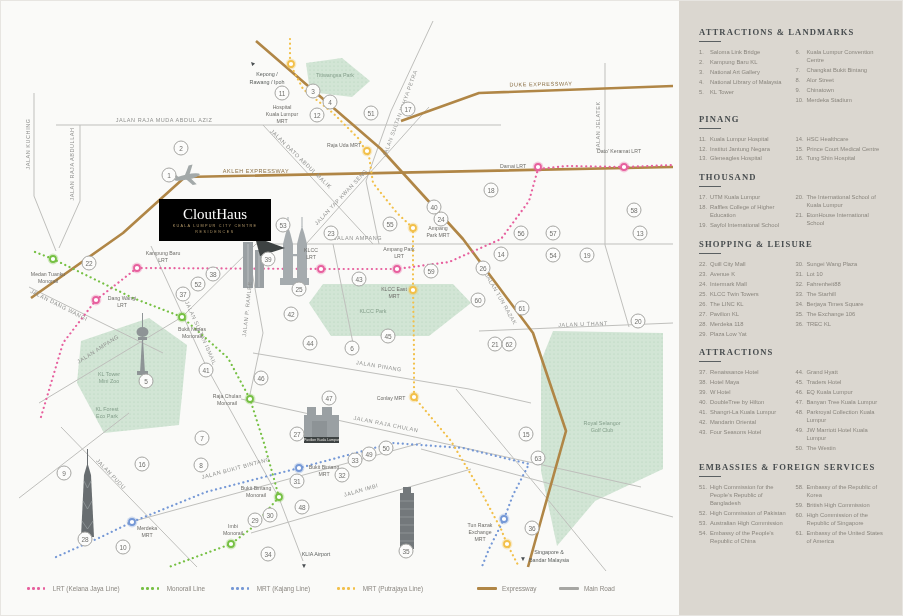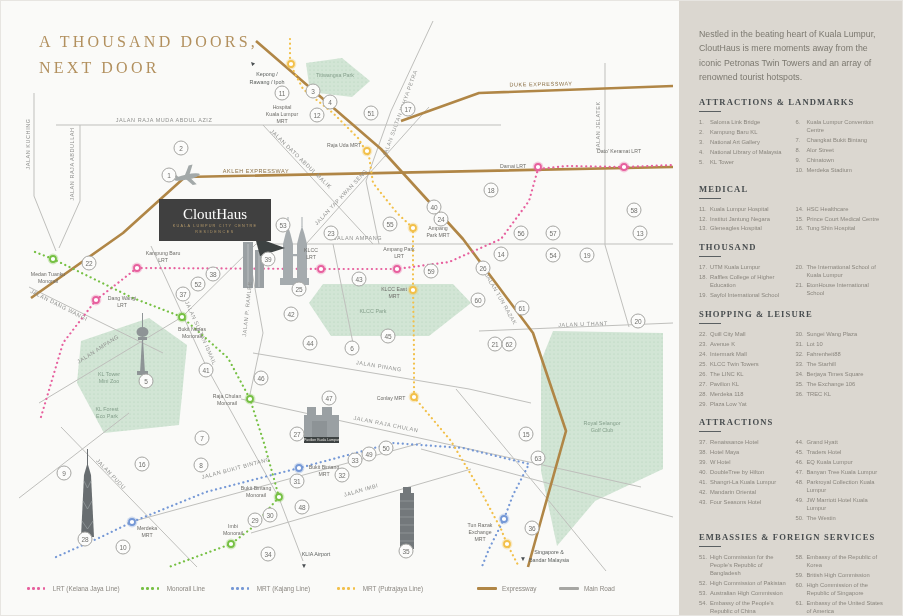--- a/index.html
+++ b/index.html
@@ -5,21 +5,21 @@
   html,body{margin:0;padding:0;background:#fff;}
   .page{position:relative;width:903px;height:616px;background:#fafaf8;overflow:hidden;
         font-family:"Liberation Sans",sans-serif;border:1px solid #e7e5e1;box-sizing:border-box;}
   .map-area{position:absolute;left:0;top:0;width:678px;height:616px;background:#fafaf8;}
   svg.layer{position:absolute;left:0;top:0;pointer-events:none;}
   #map-labels{position:absolute;left:0;top:0;width:678px;height:616px;pointer-events:none;}
 
   .page-title{position:absolute;left:38px;top:28px;font-family:"Liberation Serif",serif;
     font-size:16px;letter-spacing:3.2px;color:#b2905e;line-height:1.65;white-space:pre-line;}
 
-  .logo-box{position:absolute;left:158px;top:198px;width:112px;height:42px;background:#404040;
+  .logo-box{position:absolute;left:158px;top:198px;width:112px;height:42px;background:#000000;
     display:flex;flex-direction:column;align-items:center;justify-content:center;z-index:6;}
   .logo-name{font-family:"Liberation Serif",serif;font-size:15px;color:#fdfdfc;line-height:1;}
   .logo-sub{font-size:3.8px;letter-spacing:1.2px;color:#b59a6a;margin-top:2.5px;}
   .logo-sub2{font-size:3.6px;letter-spacing:1.6px;color:#b59a6a;margin-top:1.5px;}
 
   .road-label{position:absolute;font-size:5.5px;letter-spacing:.55px;color:#8f908e;white-space:nowrap;}
   .expwy-label{color:#8a6f45;}
   .park-label{position:absolute;font-size:5.4px;color:#85a08c;white-space:pre-line;text-align:center;
     line-height:1.35;transform:translate(-50%,-50%);}
   .station-label{position:absolute;font-size:5.2px;color:#6e6d69;line-height:1.3;white-space:pre-line;
@@ -329,22 +329,20 @@
         <div class="arrow-glyph" style="left: 251px; top: 62px; transform: translate(-50%, -50%) rotate(-42deg);">▲</div>
         <div class="arrow-label" style="left: 266px; top: 78px; transform: translate(-50%, -50%);">Kepong /
 Rawang / Ipoh</div>
         <div class="arrow-glyph" style="left: 303px; top: 564px; transform: translate(-50%, -50%);">▼</div>
         <div class="arrow-label" style="left: 315px; top: 554px; transform: translate(-50%, -50%);">KLIA Airport</div>
         <div class="arrow-glyph" style="left: 522px; top: 557px; transform: translate(-50%, -50%);">▼</div>
         <div class="arrow-label" style="left: 548px; top: 556px; transform: translate(-50%, -50%);">Singapore &amp;
 Bandar Malaysia</div>
       </div>
 
-    <div class="page-title"><span>A THOUSAND DOORS,</span>
-<span>NEXT DOOR</span></div>
 
     <div class="logo-box">
       <div class="logo-name">CloutHaus</div>
       <div class="logo-sub">KUALA LUMPUR CITY CENTRE</div>
       <div class="logo-sub2">RESIDENCES</div>
     </div>
 
     <div class="pav-label">Pavilion Kuala Lumpur</div>
 
     <div id="legend">
@@ -389,21 +387,20 @@
           <div class="legend-label">Expressway</div>
         </div>
         <div class="legend-item" style="left: 558px;">
           <div class="legend-solid" style="background: rgb(166, 166, 163);"></div>
           <div class="legend-label">Main Road</div>
         </div>
       </div>
   </div>
 
   <div class="sidebar">
-    <div class="sb-intro">Nestled in the beating heart of Kuala Lumpur, CloutHaus is mere moments away from the iconic Petronas Twin Towers and an array of renowned tourist hotspots.</div>
     <div id="sidebar-sections">
         <div class="sb-section">
           <div class="sb-title">ATTRACTIONS &amp; LANDMARKS</div>
           <div class="sb-dash"></div>
           <div class="sb-cols">
             <div class="sb-col">
               <div class="sb-item">
                 <div class="sb-num">1.</div>
                 <div class="sb-label">Saloma Link Bridge</div>
               </div>
@@ -442,21 +439,21 @@
                 <div class="sb-label">Chinatown</div>
               </div>
               <div class="sb-item">
                 <div class="sb-num">10.</div>
                 <div class="sb-label">Merdeka Stadium</div>
               </div>
             </div>
           </div>
         </div>
         <div class="sb-section">
-          <div class="sb-title">MEDICAL</div>
+          <div class="sb-title">PINANG</div>
           <div class="sb-dash"></div>
           <div class="sb-cols">
             <div class="sb-col">
               <div class="sb-item">
                 <div class="sb-num">11.</div>
                 <div class="sb-label">Kuala Lumpur Hospital</div>
               </div>
               <div class="sb-item">
                 <div class="sb-num">12.</div>
                 <div class="sb-label">Institut Jantung Negara</div>

